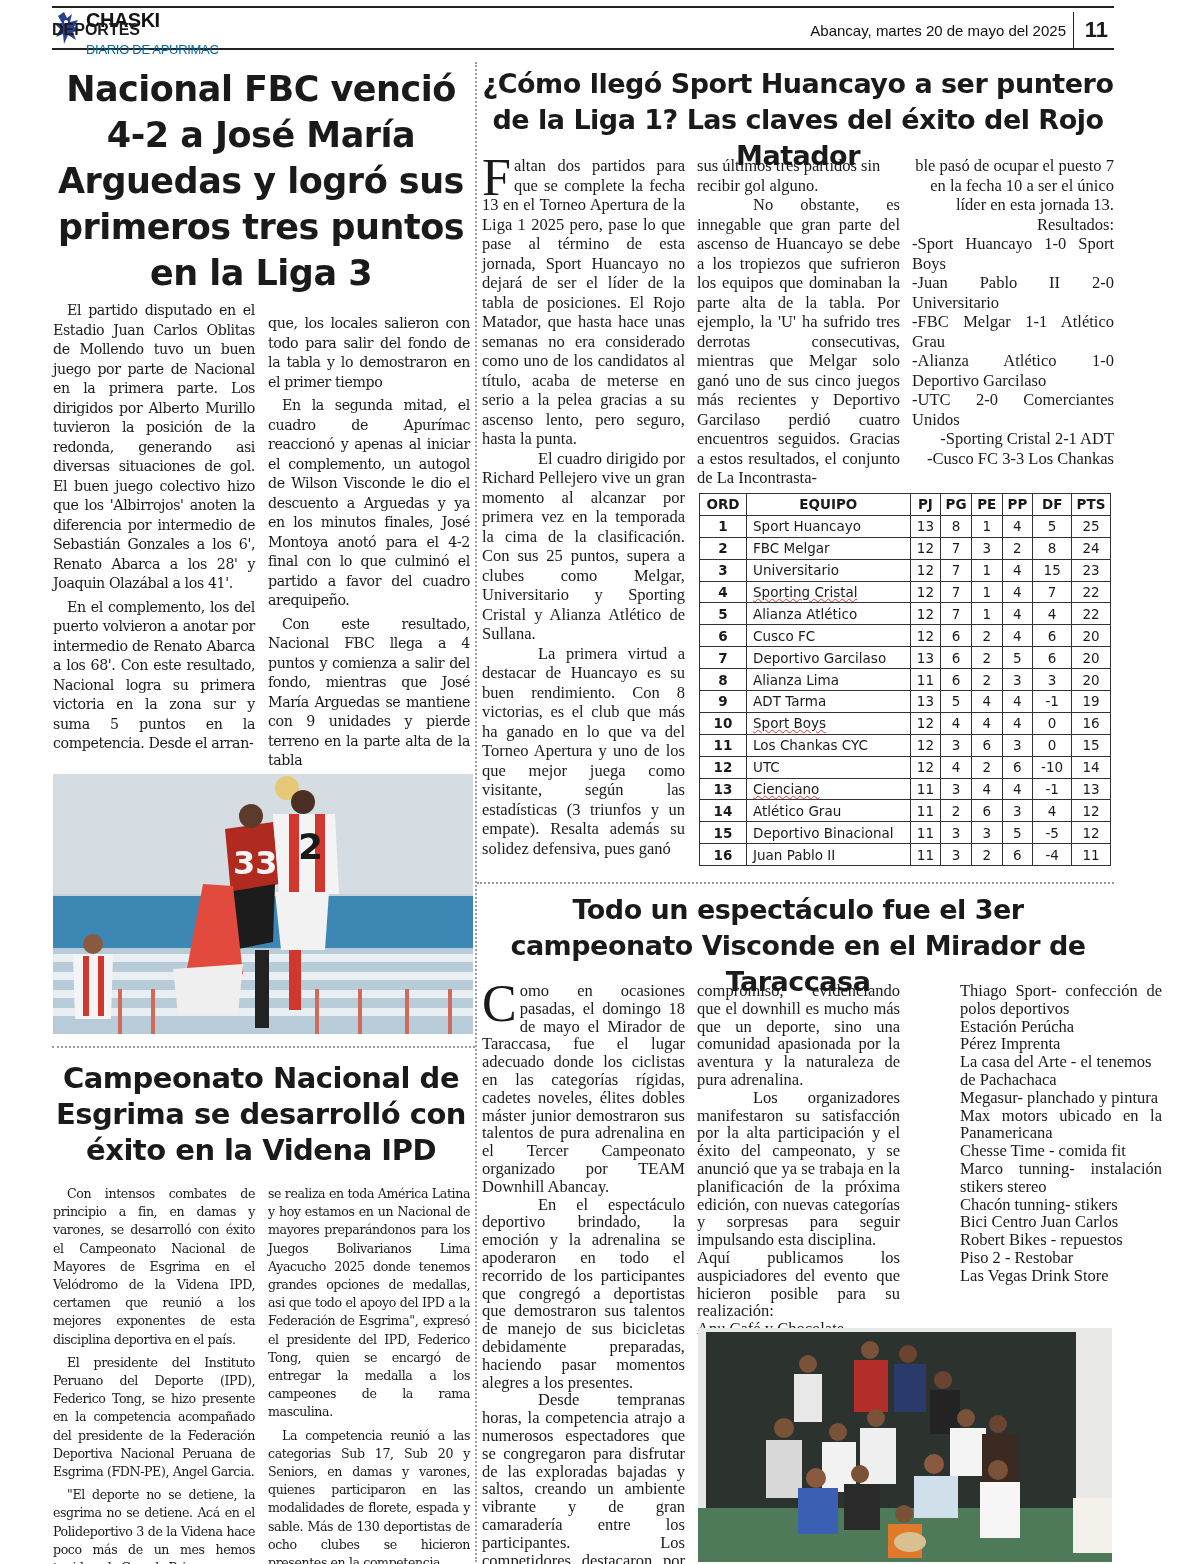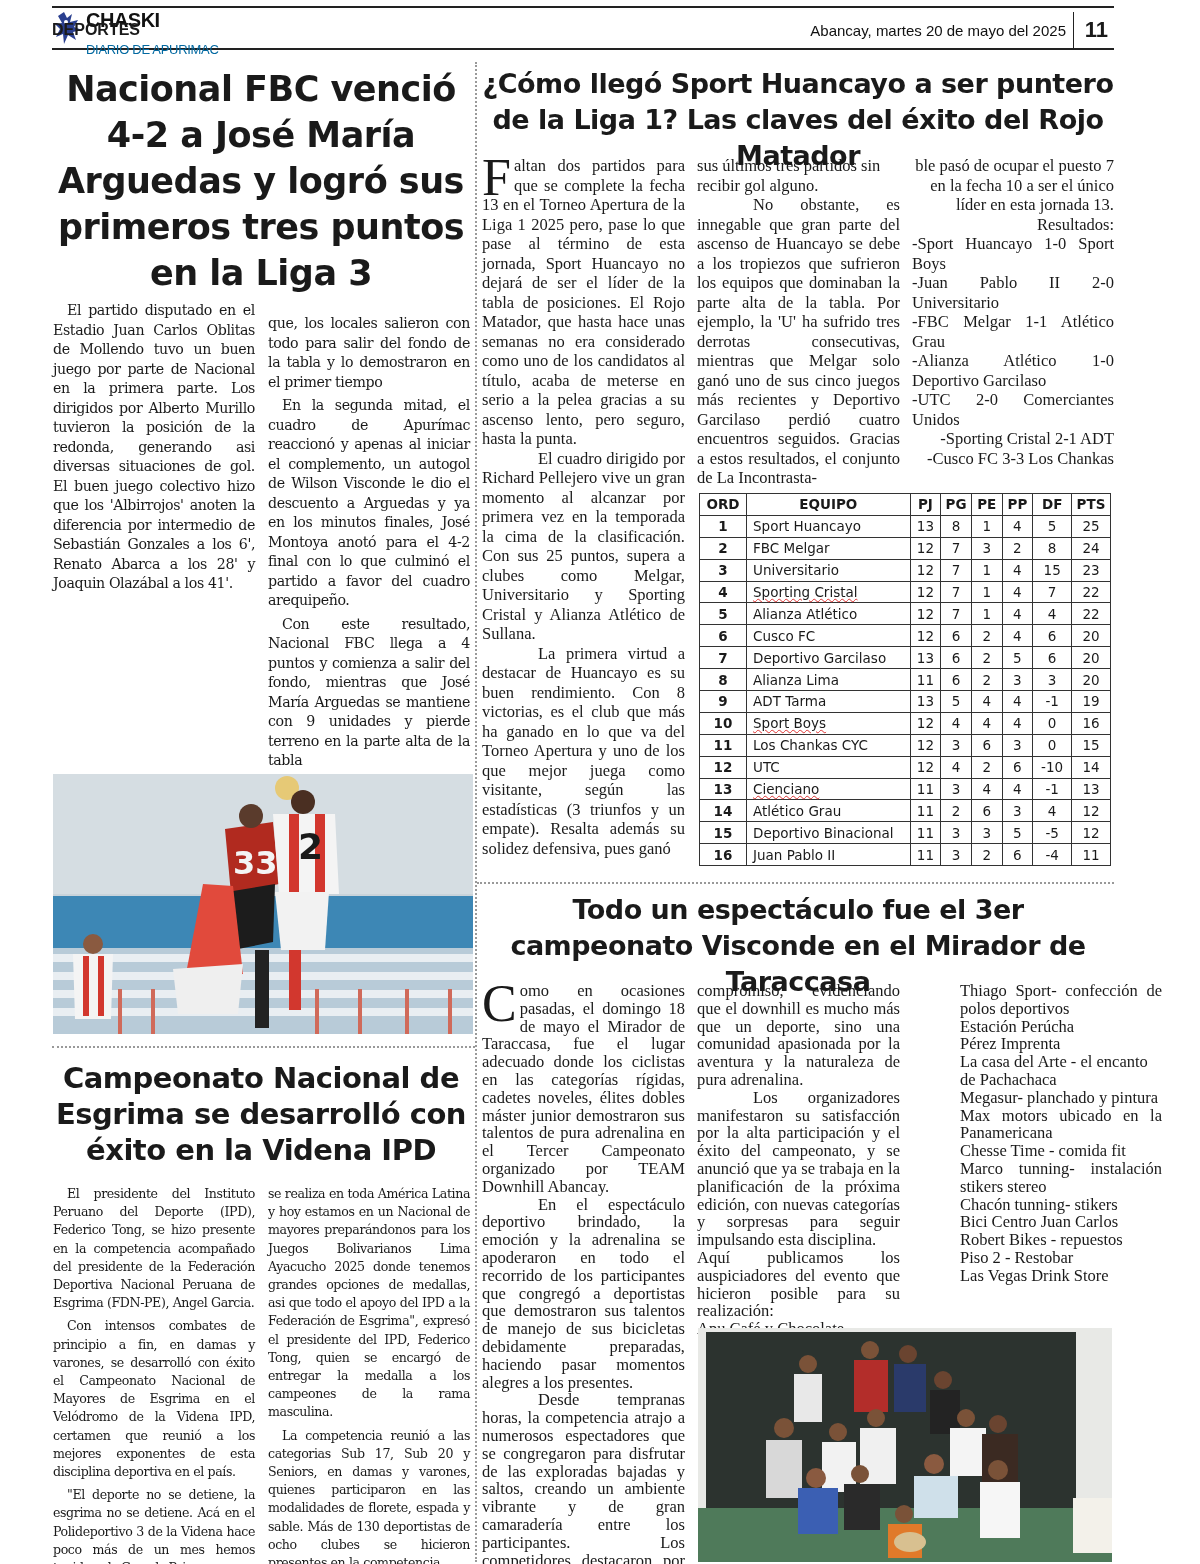--- a/index.html
+++ b/index.html
@@ -74,20 +74,21 @@
 </header>
 
 <div class="vrule" style="left:475px; top:62px; height:1500px;"></div>
 <div class="hrule" style="left:52px; top:1046px; width:423px;"></div>
 <div class="hrule" style="left:477px; top:882px; width:637px;"></div>
 
 <article>
   <h1 class="headline" style="left:56px; top:66px; width:410px; font-size:35px; line-height:46px;">Nacional FBC venció 4-2 a José María Arguedas y logró sus primeros tres puntos en la Liga 3</h1>
   <div class="serifcol" style="left:53px; top:301px; width:202px;">
     <p>El partido disputado en el Estadio Juan Carlos Oblitas de Mollendo tuvo un buen juego por parte de Nacional en la primera parte. Los dirigidos por Alberto Murillo tuvieron la posición de la redonda, generando asi diversas situaciones de gol. El buen juego colectivo hizo que los 'Albirrojos' anoten la diferencia por intermedio de Sebastián Gonzales a los 6', Renato Abarca a los 28' y Joaquin Olazábal a los 41'.</p>
+    <p>En el complemento, los del puerto volvieron a anotar por intermedio de Renato Abarca a los 68'. Con este resultado, Nacional logra su primera victoria en la zona sur y suma 5 puntos en la competencia. Desde el arran-</p>
   </div>
   <div class="serifcol" style="left:268px; top:314px; width:202px;">
     <p style="text-indent:0">que, los locales salieron con todo para salir del fondo de la tabla y lo demostraron en el primer tiempo</p>
     <p>En la segunda mitad, el cuadro de Apurímac reaccionó y apenas al iniciar el complemento, un autogol de Wilson Visconde le dio el descuento a Arguedas y ya en los minutos finales, José Montoya anotó para el 4-2 final con lo que culminó el partido a favor del cuadro arequipeño.</p>
     <p>Con este resultado, Nacional FBC llega a 4 puntos y comienza a salir del fondo, mientras que José María Arguedas se mantiene con 9 unidades y pierde terreno en la parte alta de la tabla</p>
   </div>
   <div class="photo" style="left:53px; top:774px; width:420px; height:289px;">
     <svg width="420" height="260" viewBox="0 0 420 260">
       <rect width="420" height="260" fill="#c9d3da"></rect>
       <rect y="0" width="420" height="120" fill="#d5dde2"></rect>
@@ -134,22 +135,22 @@
           <rect x="45" y="182" width="6" height="60"></rect>
         </g>
       <circle cx="40" cy="170" r="10" fill="#8a5a40"></circle>
     </svg>
   </div>
 </article>
 
 <article>
   <h1 class="headline" style="left:56px; top:1060px; width:410px; font-size:29px; line-height:36px;">Campeonato Nacional de Esgrima se desarrolló con éxito en la Videna IPD</h1>
   <div class="serifcol small" style="left:53px; top:1185px; width:202px;">
+    <p>Con intensos combates de principio a fin, en damas y varones, se desarrolló con éxito el Campeonato Nacional de Mayores de Esgrima en el Velódromo de la Videna IPD, certamen que reunió a los mejores exponentes de esta disciplina deportiva en el país.</p>
     <p>El presidente del Instituto Peruano del Deporte (IPD), Federico Tong, se hizo presente en la competencia acompañado del presidente de la Federación Deportiva Nacional Peruana de Esgrima (FDN-PE), Angel Garcia.</p>
-    <p>Con intensos combates de principio a fin, en damas y varones, se desarrolló con éxito el Campeonato Nacional de Mayores de Esgrima en el Velódromo de la Videna IPD, certamen que reunió a los mejores exponentes de esta disciplina deportiva en el país.</p>
     <p>"El deporte no se detiene, la esgrima no se detiene. Acá en el Polideportivo 3 de la Videna hace poco más de un mes hemos tenido el Grand Prix que por primera vez</p>
   </div>
   <div class="serifcol small" style="left:268px; top:1185px; width:202px;">
     <p style="text-indent:0">se realiza en toda América Latina y hoy estamos en un Nacional de mayores preparándonos para los Juegos Bolivarianos Lima Ayacucho 2025 donde tenemos grandes opciones de medallas, asi que todo el apoyo del IPD a la Federación de Esgrima", expresó el presidente del IPD, Federico Tong, quien se encargó de entregar la medalla a los campeones de la rama masculina.</p>
     <p>La competencia reunió a las categorias Sub 17, Sub 20 y Seniors, en damas y varones, quienes participaron en las modalidades de florete, espada y sable. Más de 130 deportistas de ocho clubes se hicieron presentes en la competencia.</p>
 
   </div>
 </article>
 
 <article>
@@ -365,21 +366,21 @@
   <div class="bookcol" style="left:697px; top:982px; width:203px; line-height:17.8px;">
     <p class="plain" style="text-align:justify">compromiso, evidenciando que el downhill es mucho más que un deporte, sino una comunidad apasionada por la aventura y la naturaleza de pura adrenalina.</p>
     <p class="indent">Los organizadores manifestaron su satisfacción por la alta participación y el éxito del campeonato, y se anunció que ya se trabaja en la planificación de la próxima edición, con nuevas categorías y sorpresas para seguir impulsando esta disciplina.</p>
     <p class="plain" style="text-align:justify">Aquí publicamos los auspiciadores del evento que hicieron posible para su realización:</p>
     <p class="plain">Apu Café y Chocolate</p>
   </div>
   <div class="bookcol" style="left:960px; top:982px; width:202px; line-height:17.8px;">
     <p class="plain" style="text-align:justify">Thiago Sport- confección de polos deportivos</p>
     <p class="plain">Estación Perúcha</p>
     <p class="plain">Pérez Imprenta</p>
-    <p class="plain">La casa del Arte - el encanto de Pachachaca</p>
+    <p class="plain">La casa del Arte - el tenemos de Pachachaca</p>
     <p class="plain">Megasur- planchado y pintura</p>
     <p class="plain" style="text-align:justify">Max motors ubicado en la Panamericana</p>
     <p class="plain">Chesse Time - comida fit</p>
     <p class="plain" style="text-align:justify">Marco tunning- instalación stikers stereo</p>
     <p class="plain">Chacón tunning- stikers</p>
     <p class="plain">Bici Centro Juan Carlos</p>
     <p class="plain">Robert Bikes - repuestos</p>
     <p class="plain">Piso 2 - Restobar</p>
     <p class="plain">Las Vegas Drink Store</p>
   </div>

